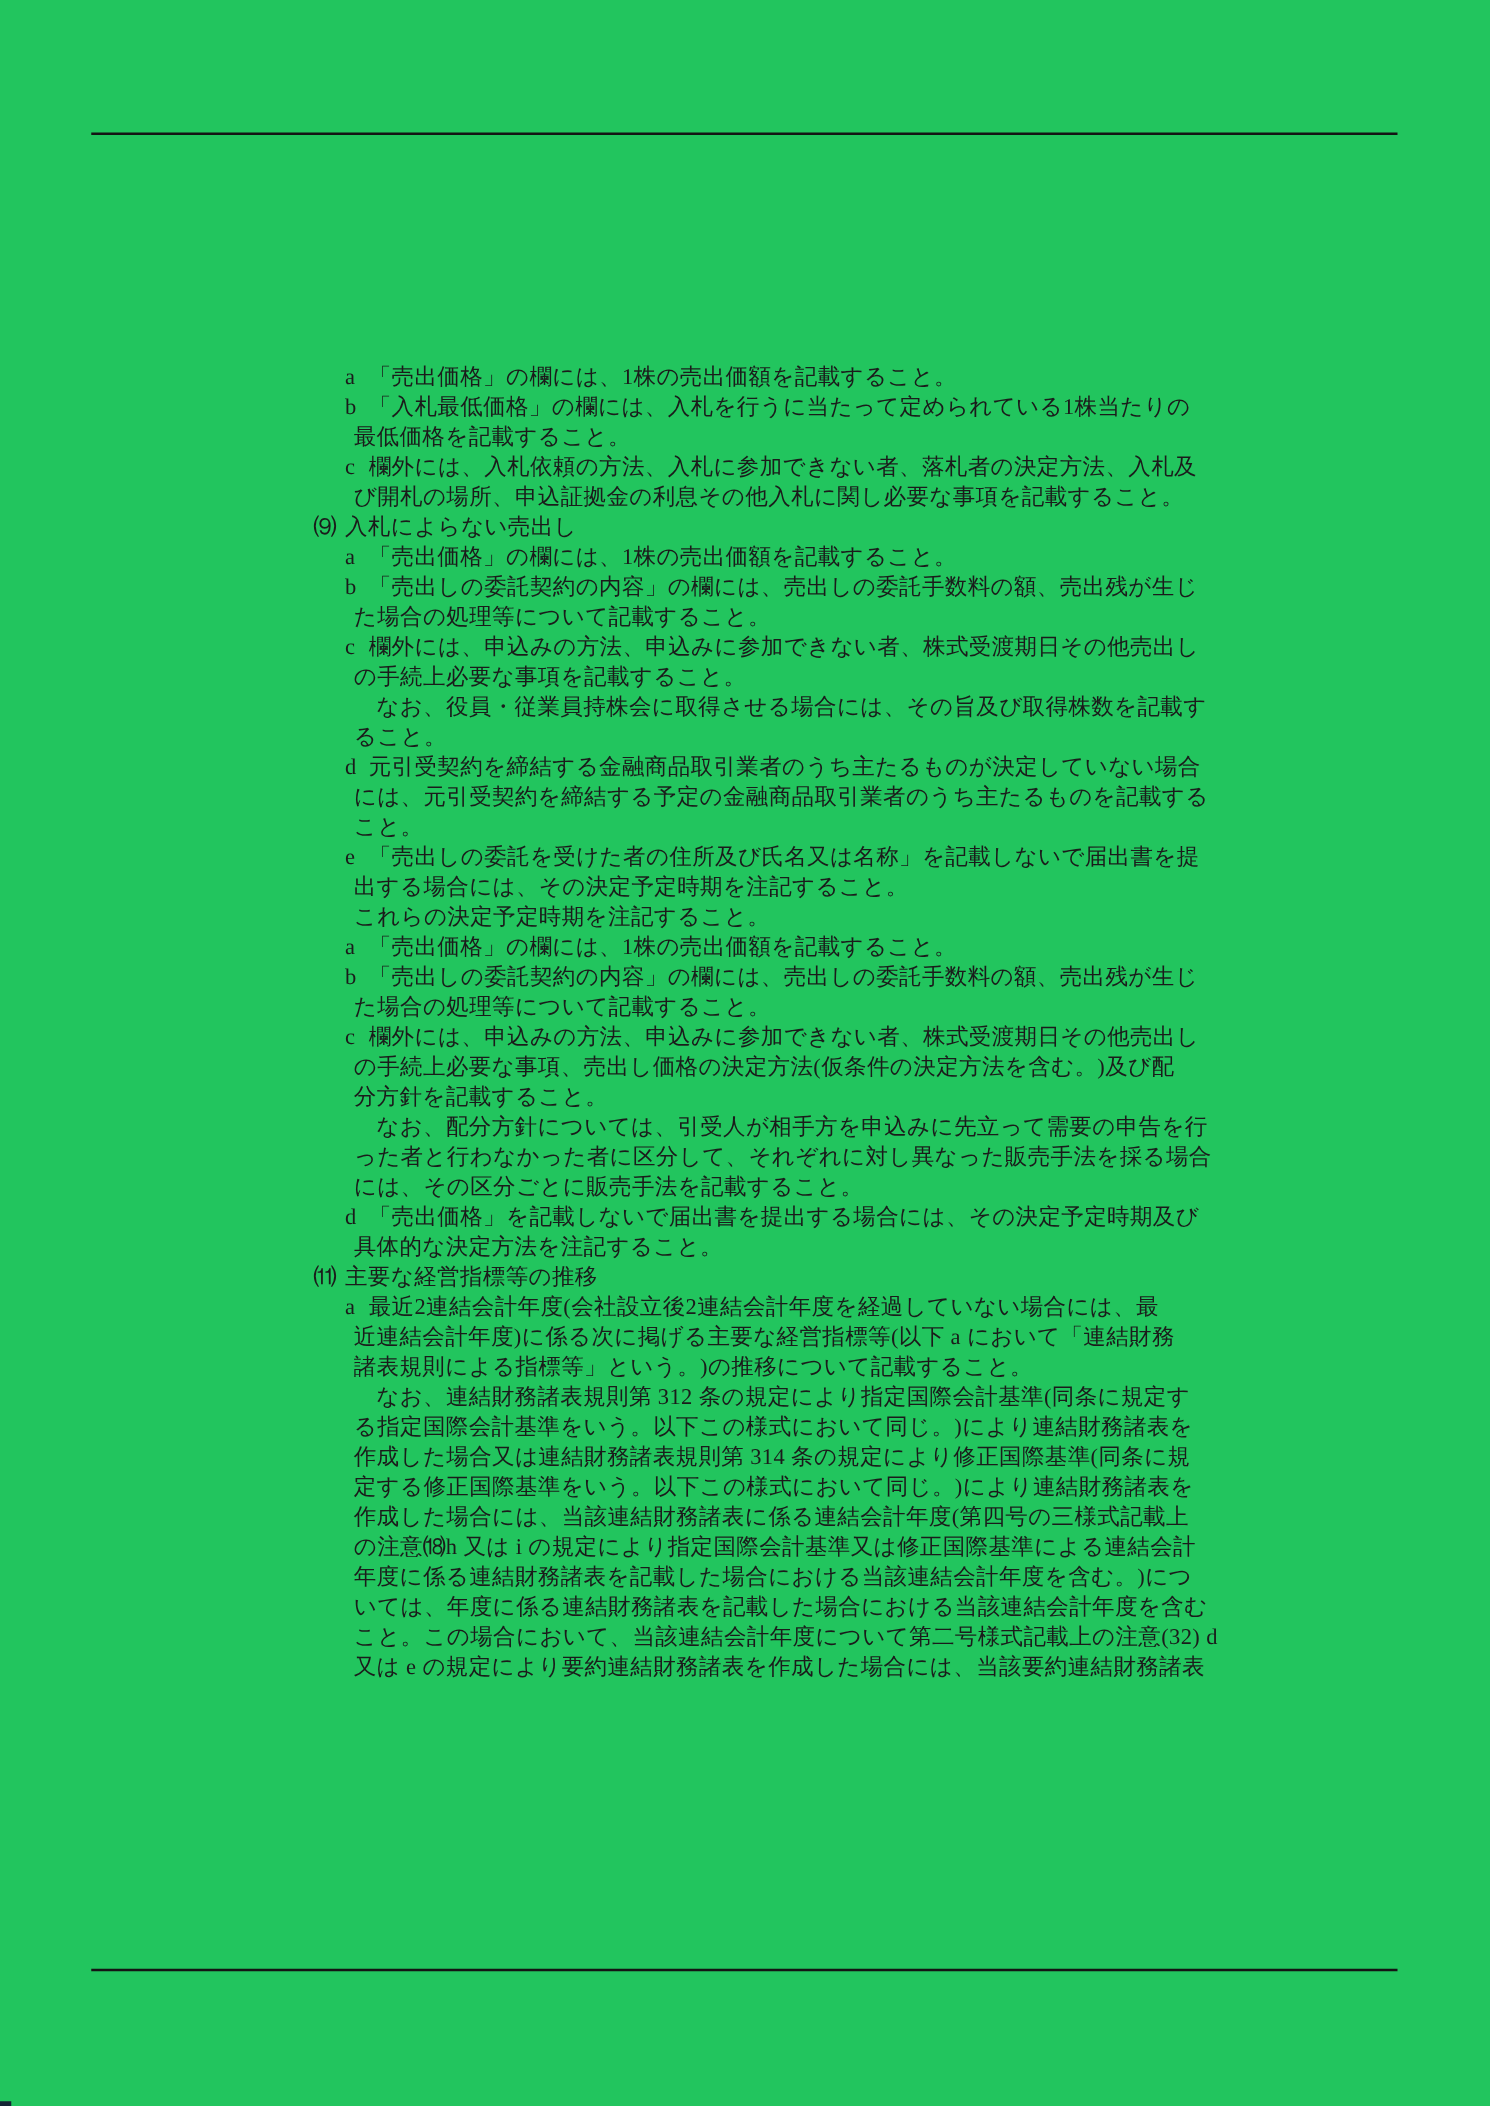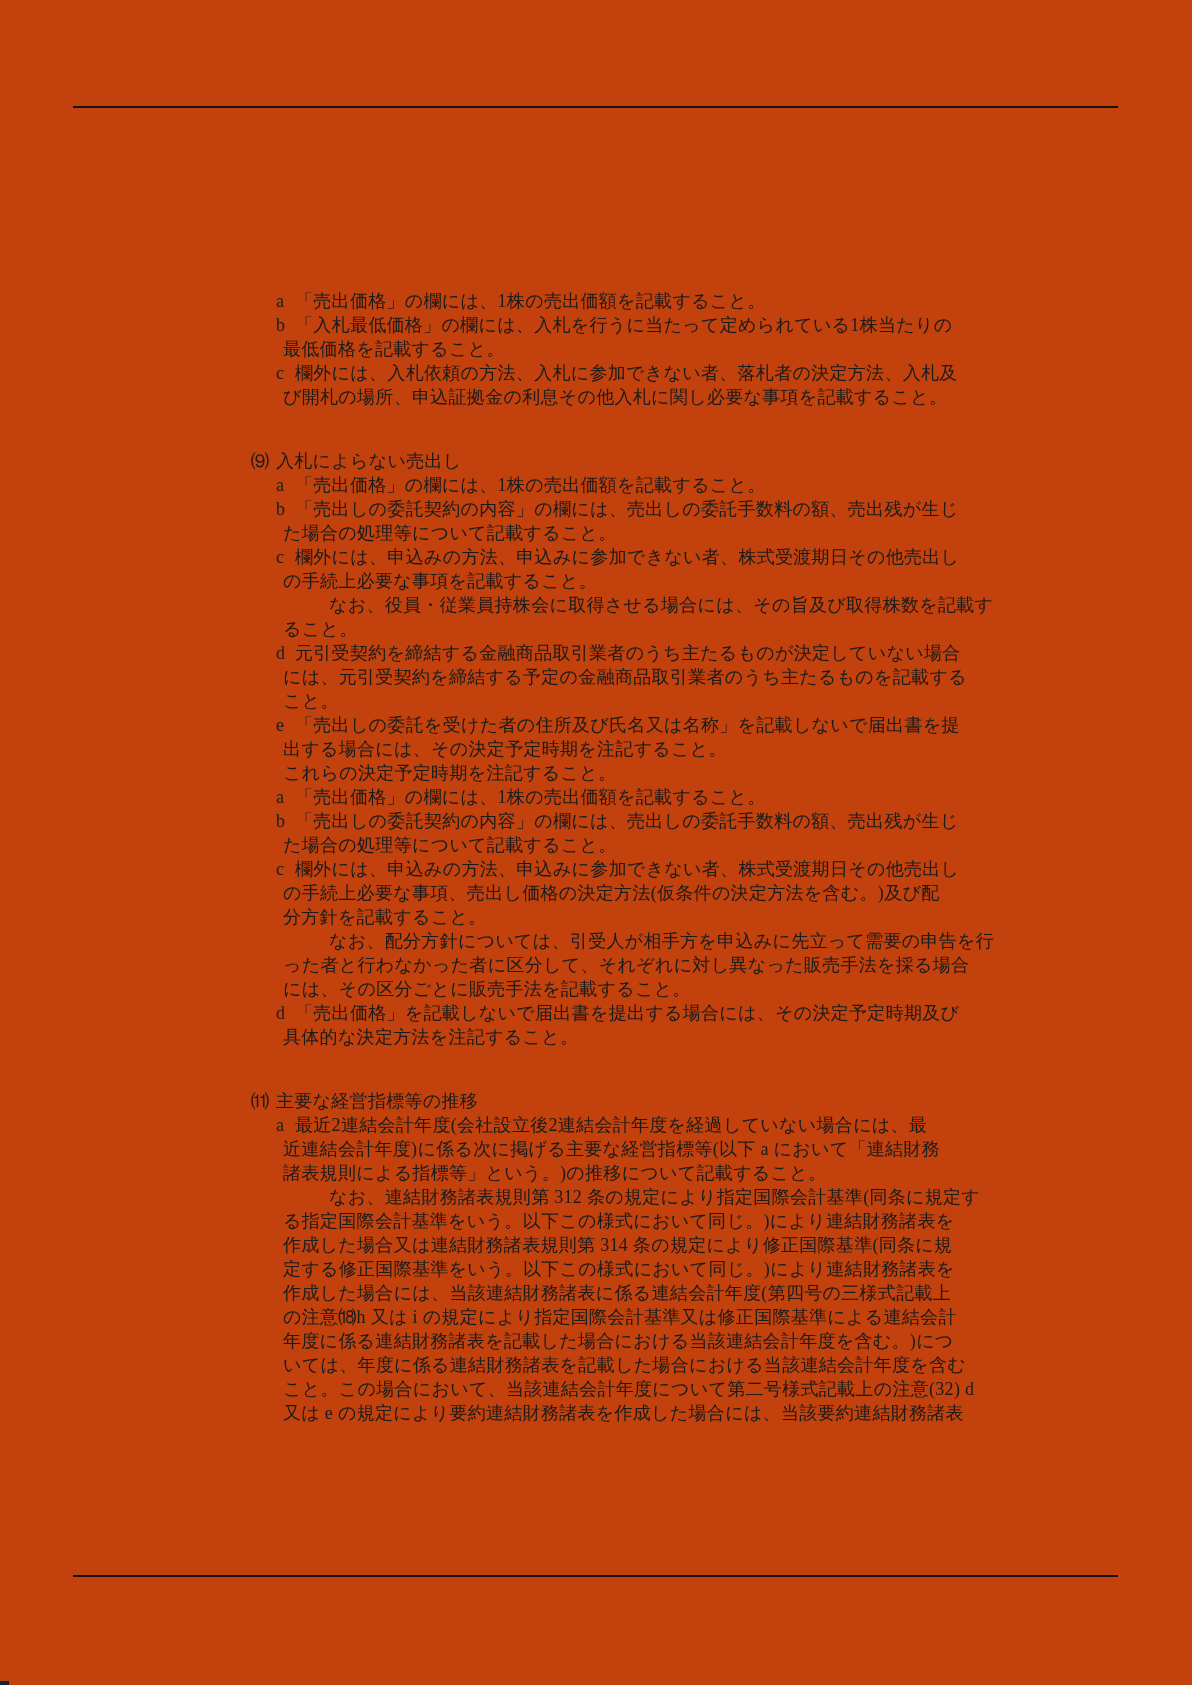--- a/index.html
+++ b/index.html
@@ -4,21 +4,21 @@
 <style>
   html, body {
     margin: 0;
     padding: 0;
     background: #ffffff;
   }
   #page {
     position: relative;
     width: 1192px;
     height: 1685px;
-    background: #c2410c;
+    background: #22c55e;
     overflow: hidden;
     font-family: "Liberation Serif", "DejaVu Serif", serif;
     color: #1b1b1b;
   }
   .rule {
     position: absolute;
     left: 73px;
     width: 1045px;
     height: 2px;
     background: #141414;
@@ -32,24 +32,24 @@
     top: 289px;
     width: 1192px;
   }
   .line {
     height: 24px;
     line-height: 24px;
     font-size: 18px;
     letter-spacing: 0.3px;
     white-space: nowrap;
   }
-  .line.num    { padding-left: 251px; margin-top: 40px; }
+  .line.num    { padding-left: 251px; }
   .line.letter { padding-left: 276px; }
   .line.cont   { padding-left: 283px; }
-  .line.nao    { padding-left: 301px; margin-left: 28px; }
+  .line.nao    { padding-left: 301px; }
 
   .marker-num {
     display: inline-block;
     width: 25px;
     letter-spacing: 0;
   }
   .marker-letter {
     display: inline-block;
     width: 19px;
     letter-spacing: 0;

